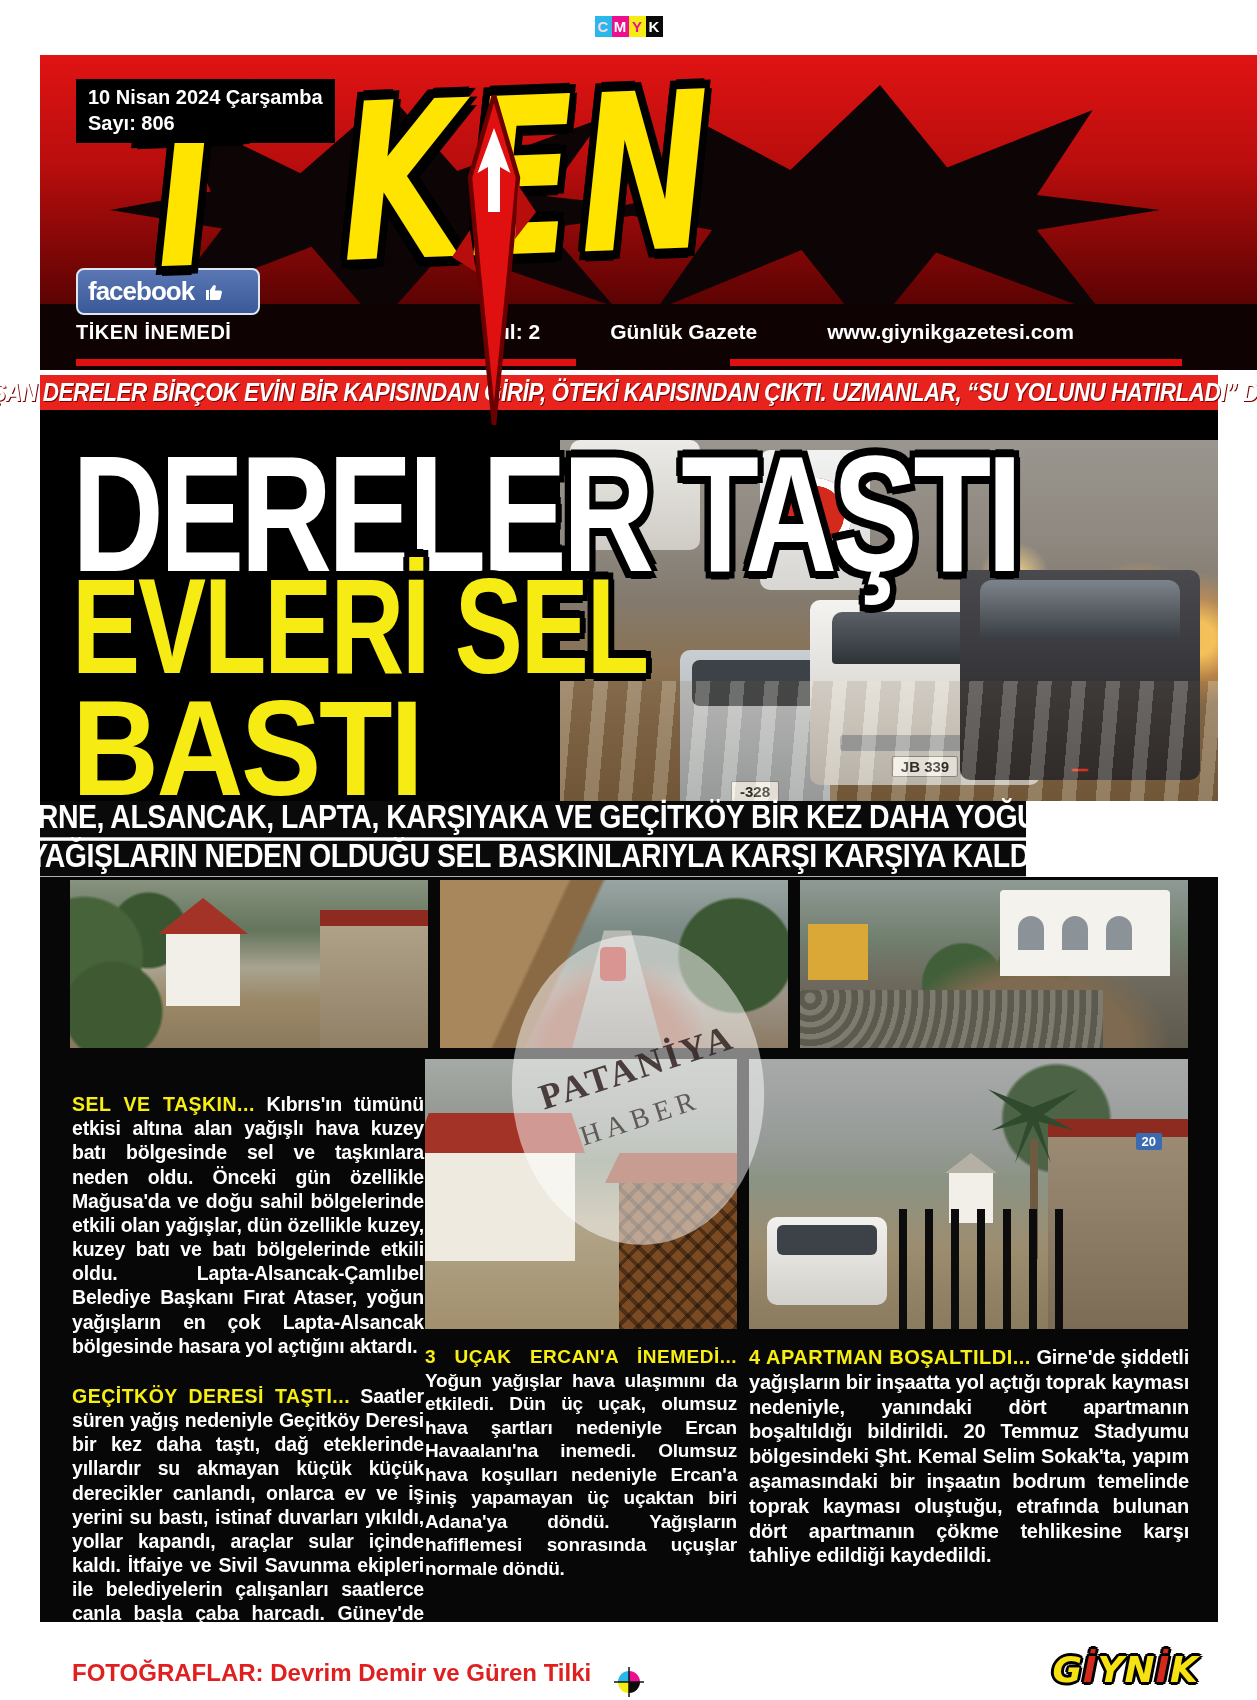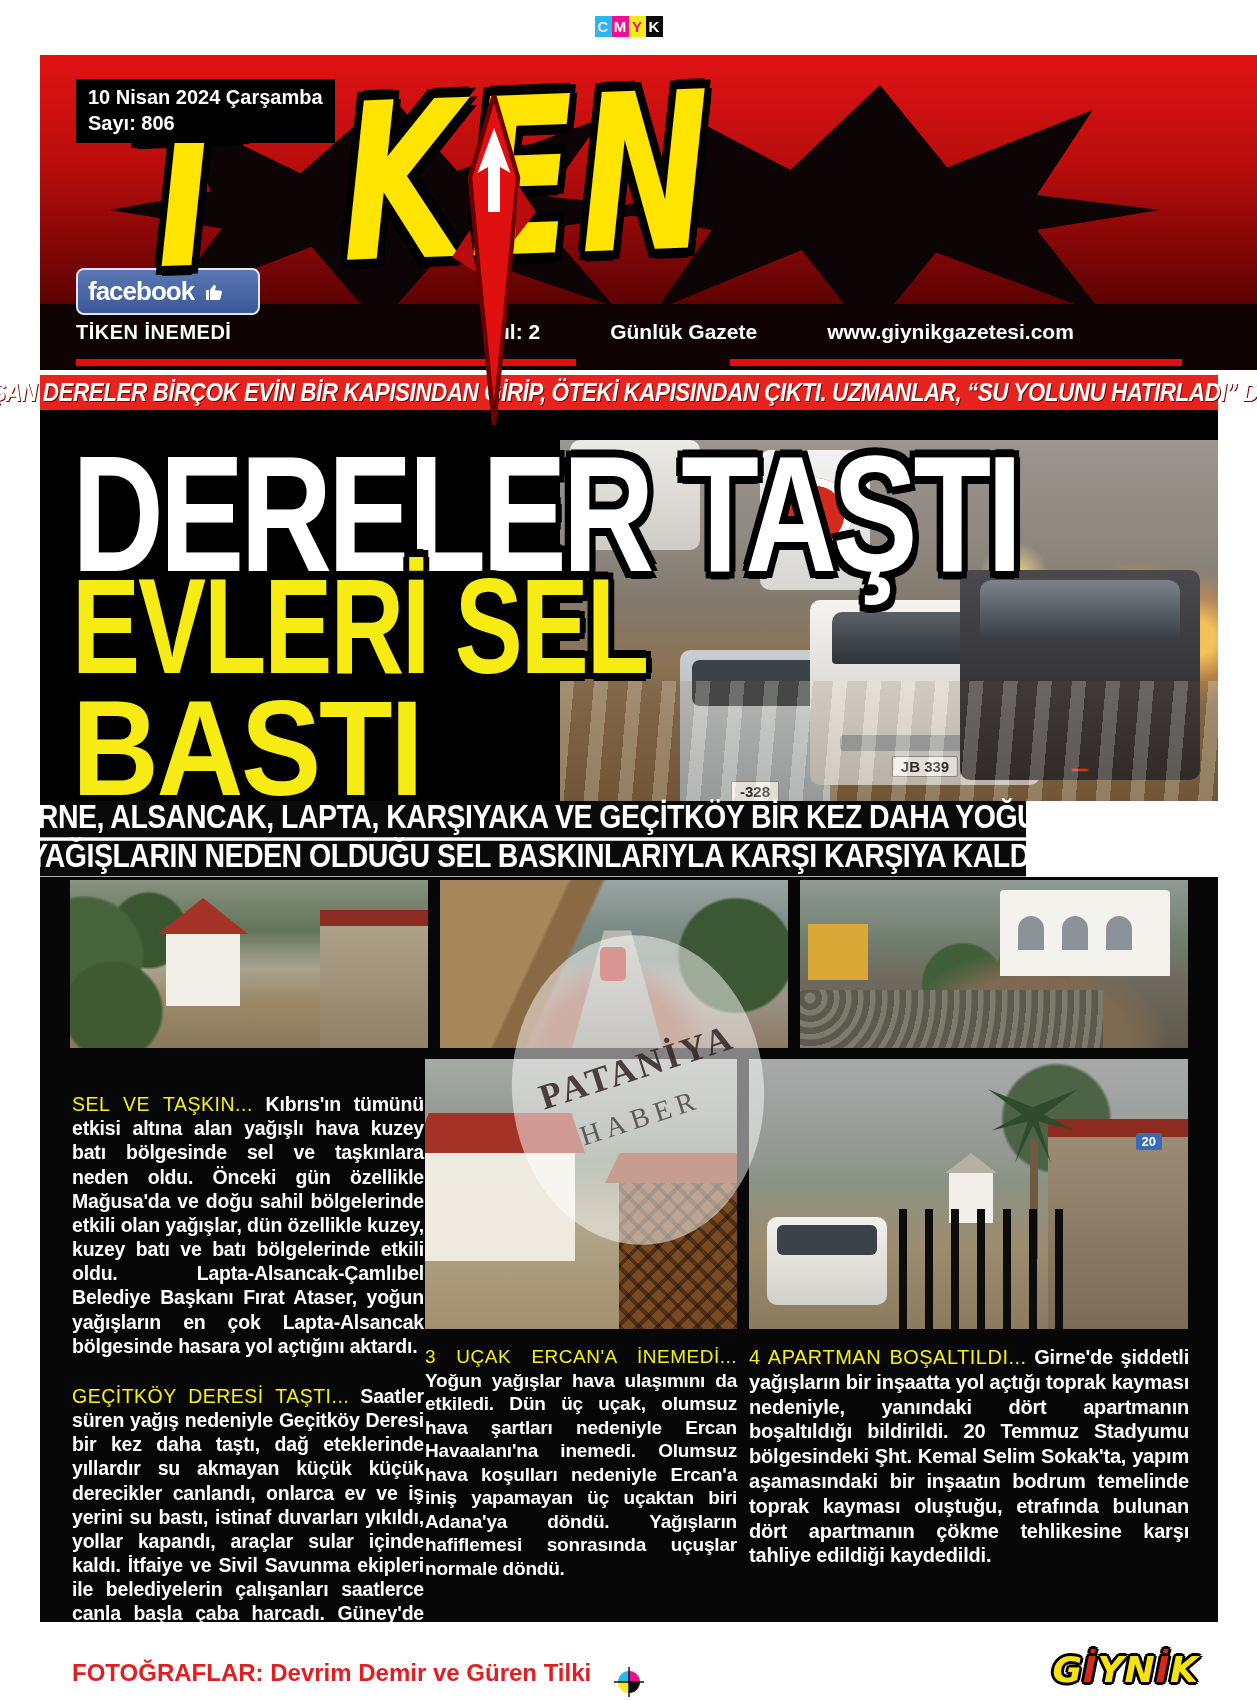--- a/index.html
+++ b/index.html
@@ -173,21 +173,21 @@
   .watermark{position:absolute;left:472px;top:58px;width:252px;height:310px;border-radius:50%;
       background:rgba(255,255,255,.5);z-index:8;display:flex;flex-direction:column;align-items:center;
       justify-content:center;transform:rotate(-4deg);pointer-events:none;}
   .watermark .w1{font-family:"Liberation Serif",serif;font-weight:bold;font-size:36px;letter-spacing:3px;
       color:rgba(50,35,35,.85);transform:rotate(-14deg);}
   .watermark .w2{font-family:"Liberation Serif",serif;font-size:28px;letter-spacing:6px;
       color:rgba(70,60,60,.8);transform:rotate(-14deg);margin-top:14px;}
 
   .col{position:absolute;color:#fff;text-align:justify;}
   .col p{margin:0 0 26px 0;font-size:19.5px;line-height:1.24;font-weight:bold;letter-spacing:-0.2px;}
-  .lead{color:#f8ef12;font-weight:normal;letter-spacing:0.5px;}
+  .lead{color:#f8ef12;font-weight:bold;letter-spacing:0.5px;}
   .col-left{left:32px;top:215px;width:352px;}
   .col-mid{left:385px;top:468px;width:312px;}
   .col-mid p{font-size:19px;}
   .col-right{left:709px;top:468px;width:440px;}
   .col-right p{font-size:20px;}
 
   
   .footer{position:absolute;left:0;bottom:0;width:1257px;height:57px;background:#fff;}
   .credit{position:absolute;left:72px;top:16px;color:#e02020;font-weight:bold;font-size:24px;}
   .regmark{position:absolute;left:50%;top:24px;transform:translateX(-50%);}

